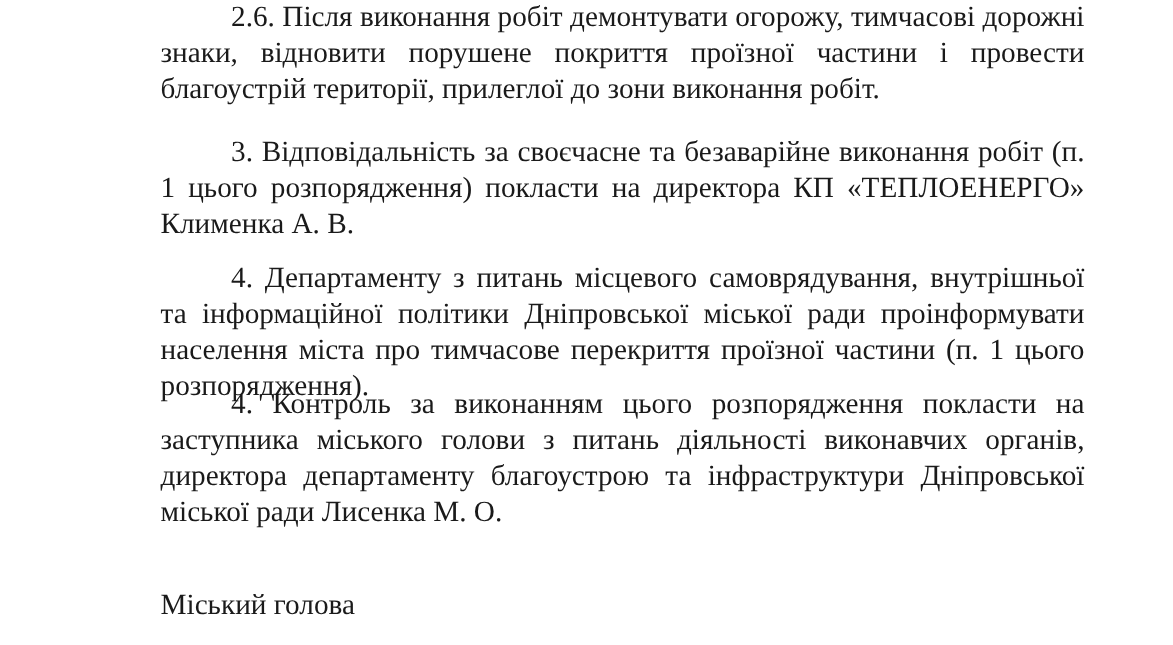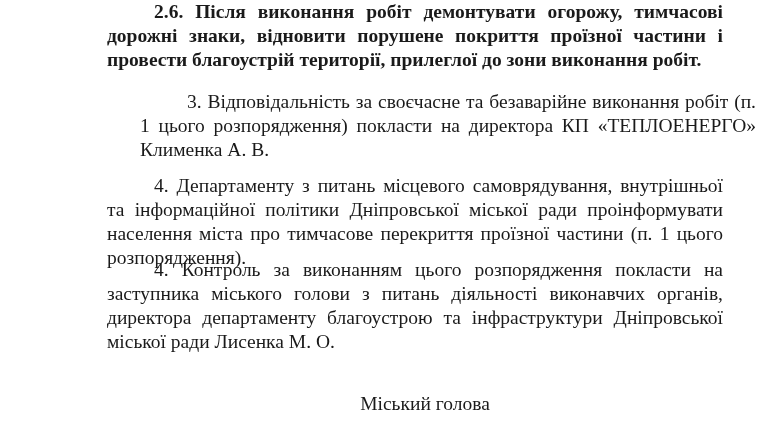--- a/index.html
+++ b/index.html
@@ -22,33 +22,33 @@
       width: 616px;
     }
     .para {
       font-size: 19.5px;
       line-height: 24px;
       text-align: justify;
       text-indent: 47px;
       margin: 0;
       letter-spacing: 0px;
     }
-    .p1 { position: absolute; top: 0px; left: 0; width: 616px; font-weight: bold; }
-    .p2 { position: absolute; top: 90px; left: 0; width: 616px; margin-left: 33px; }
+    .p1 { position: absolute; top: 0px; left: 0; width: 616px; }
+    .p2 { position: absolute; top: 90px; left: 0; width: 616px; }
     .p3 { position: absolute; top: 174px; left: 0; width: 616px; }
     .p4 { position: absolute; top: 258px; left: 0; width: 616px; }
     .signature {
       position: absolute;
       top: 392px;
       left: 107px;
       width: 636px;
       font-size: 19.5px;
       line-height: 24px;
       display: flex;
-      justify-content: center;
+      justify-content: space-between;
     }
   </style>
 </head>
 <body>
 
 <div class="page">
   <p class="para p1">2.6. Після виконання робіт демонтувати огорожу, тимчасові дорожні знаки, відновити порушене покриття проїзної частини і провести благоустрій території, прилеглої до зони виконання робіт.</p>
   <p class="para p2">3. Відповідальність за своєчасне та безаварійне виконання робіт (п. 1 цього розпорядження) покласти на директора КП «ТЕПЛОЕНЕРГО» Клименка А. В.</p>
   <p class="para p3">4. Департаменту з питань місцевого самоврядування, внутрішньої та інформаційної політики Дніпровської міської ради проінформувати населення міста про тимчасове перекриття проїзної частини (п. 1 цього розпорядження).</p>
   <p class="para p4">4. Контроль за виконанням цього розпорядження покласти на заступника міського голови з питань діяльності виконавчих органів, директора департа­менту благоустрою та інфраструктури Дніпровської міської ради Лисенка М. О.</p>

